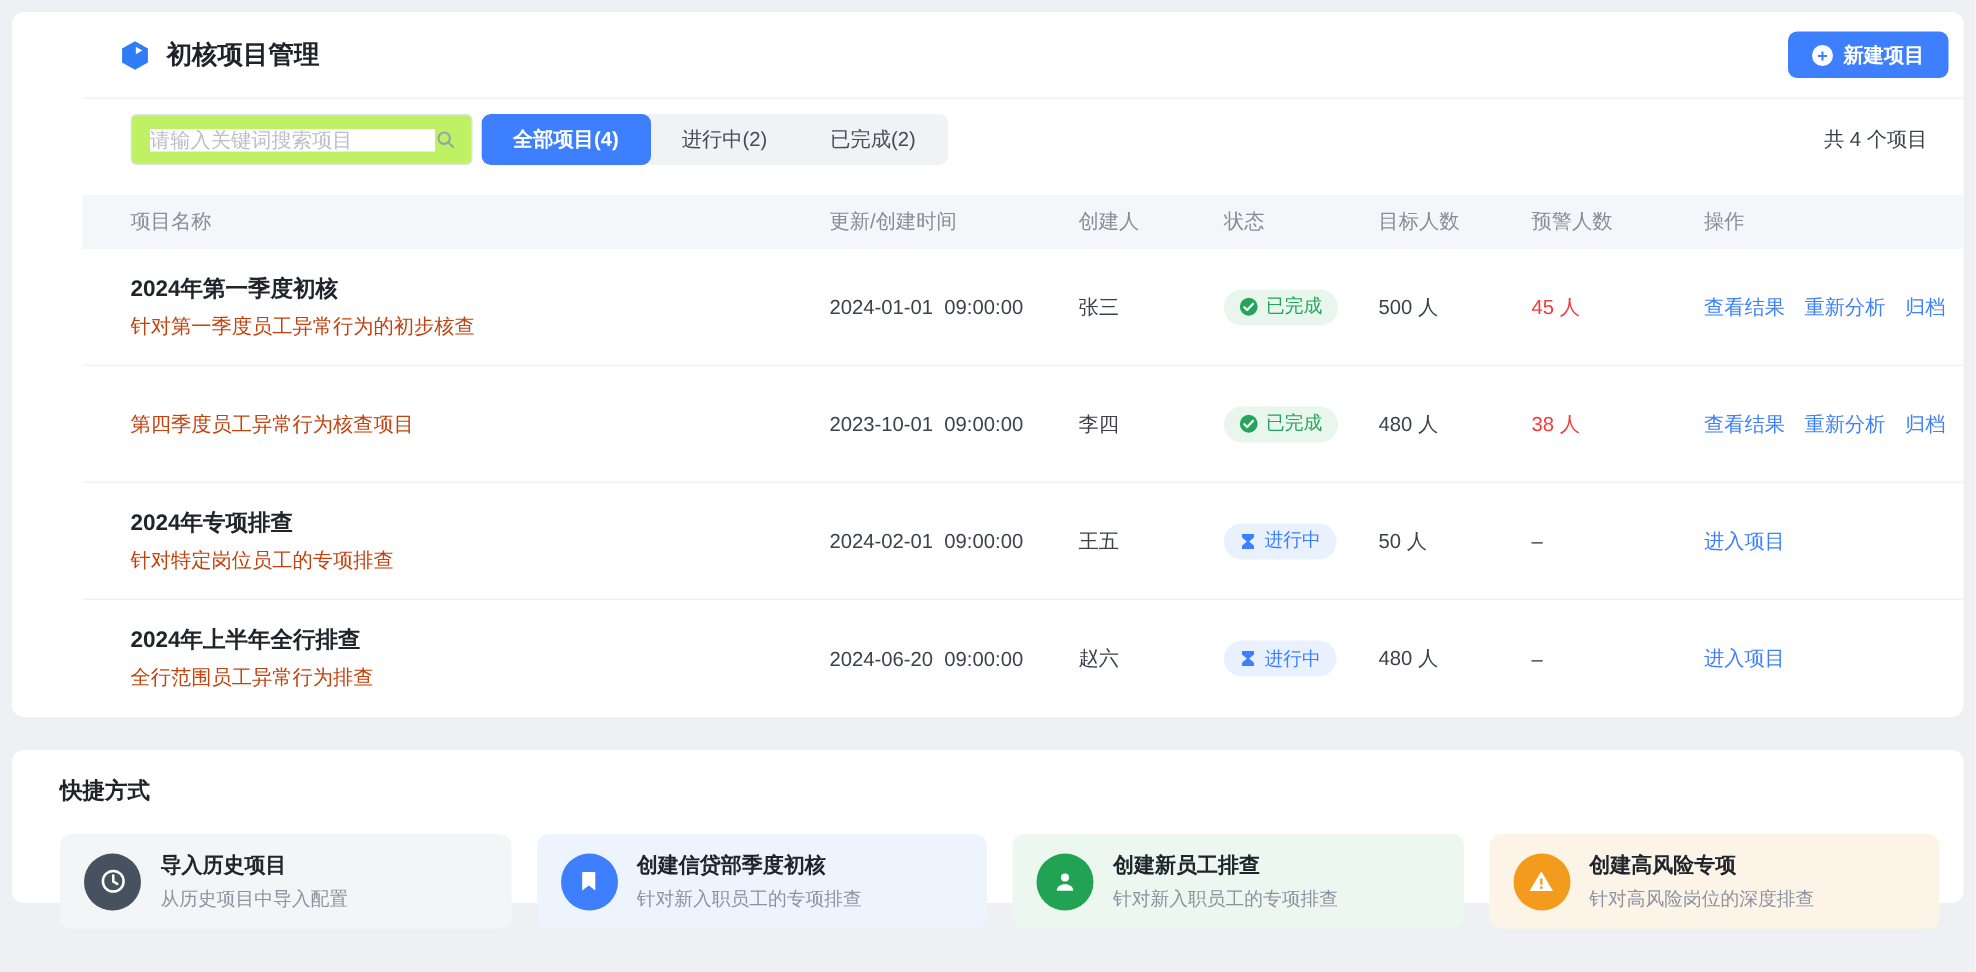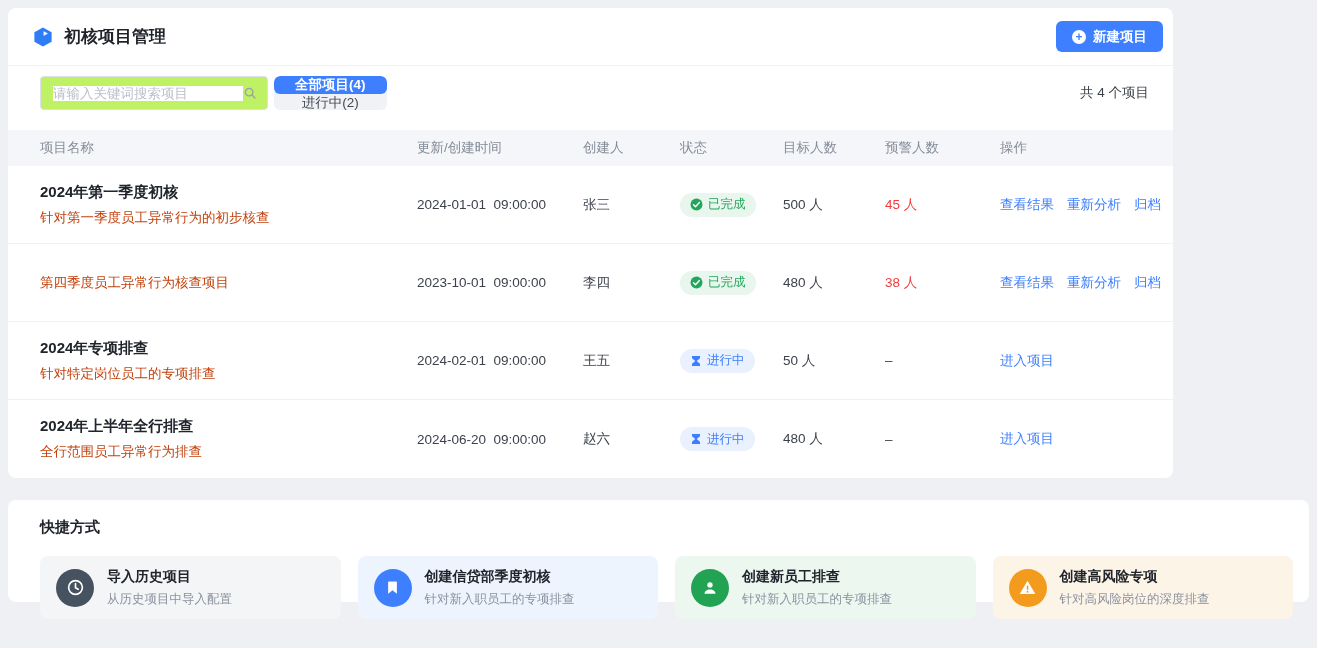--- a/index.html
+++ b/index.html
@@ -4,21 +4,21 @@
 <style>
   * { box-sizing: border-box; margin: 0; padding: 0; }
   html,body { width:1317px; height:648px; overflow:hidden; }
   body {
     background:#eef0f3;
     font-family:"Liberation Sans","DejaVu Sans",sans-serif;
     position:relative;
     color:#20242b;
   }
   .card { position:absolute; background:#fff; border-radius:8px; }
-  .main-card { left:8px; top:8px; width:1165px; height:470px; }
+  .main-card { left:8px; top:8px; width:1301px; height:470px;padding-left:47px; }
   .shortcuts-card { left:8px; top:500px; width:1301px; height:102px; padding:18px 16px 0 32px; }
 
   
   .title-bar { height:58px; display:flex; align-items:center; padding:0 10px 0 24px; border-bottom:1px solid #f0f2f5; }
   .title-wrap { display:flex; align-items:center; gap:10px; }
   .page-title { font-size:17px; font-weight:700; color:#1f2329; }
   .btn-primary {
     margin-left:auto; display:inline-flex; align-items:center; gap:7px;
     background:#3d7fff; color:#fff; border:none; border-radius:6px;
     height:31px; padding:0 16px; font-size:13.5px; font-weight:700; cursor:pointer;
@@ -31,21 +31,21 @@
   }
 
   
   .filter-row { display:flex; align-items:center; padding:10px 24px 0 32px; height:44px; }
   .search-box {
     width:228px; height:34px; border:1px solid #dcdfe6; border-radius:4px;
     display:flex; align-items:center; padding:0 10px 0 12px; background:#bef264;
   }
   .search-box input { flex:1; border:none; outline:none; font-size:13.5px; color:#333; font-family:inherit; min-width:0; }
   .search-box input::placeholder { color:#b9bfc9; }
-  .tab-group { margin-left:6px; display:flex; background:#f1f2f5; border-radius:6px; overflow:hidden; height:34px;flex-direction:column; }
+  .tab-group { margin-left:6px; display:flex; background:#f1f2f5; border-radius:6px; overflow:hidden; height:34px; }
   .tab {
     border:none; background:transparent; font-family:inherit; font-size:13.5px;
     color:#454a54; padding:0 21px; cursor:pointer; height:34px;
   }
   .tab.active { background:#3d7fff; color:#fff; font-weight:700; border-radius:6px; }
   .total-count { margin-left:auto; font-size:13.5px; color:#3c4149; }
 
   
   .grid-cols { display:grid; grid-template-columns: 1fr 166px 97px 103px 102px 115px 173px; align-items:center; }
   .table-head { margin-top:20px; height:36px; background:#f5f6f9; padding-left:32px; color:#868d99; font-size:13.5px; }

